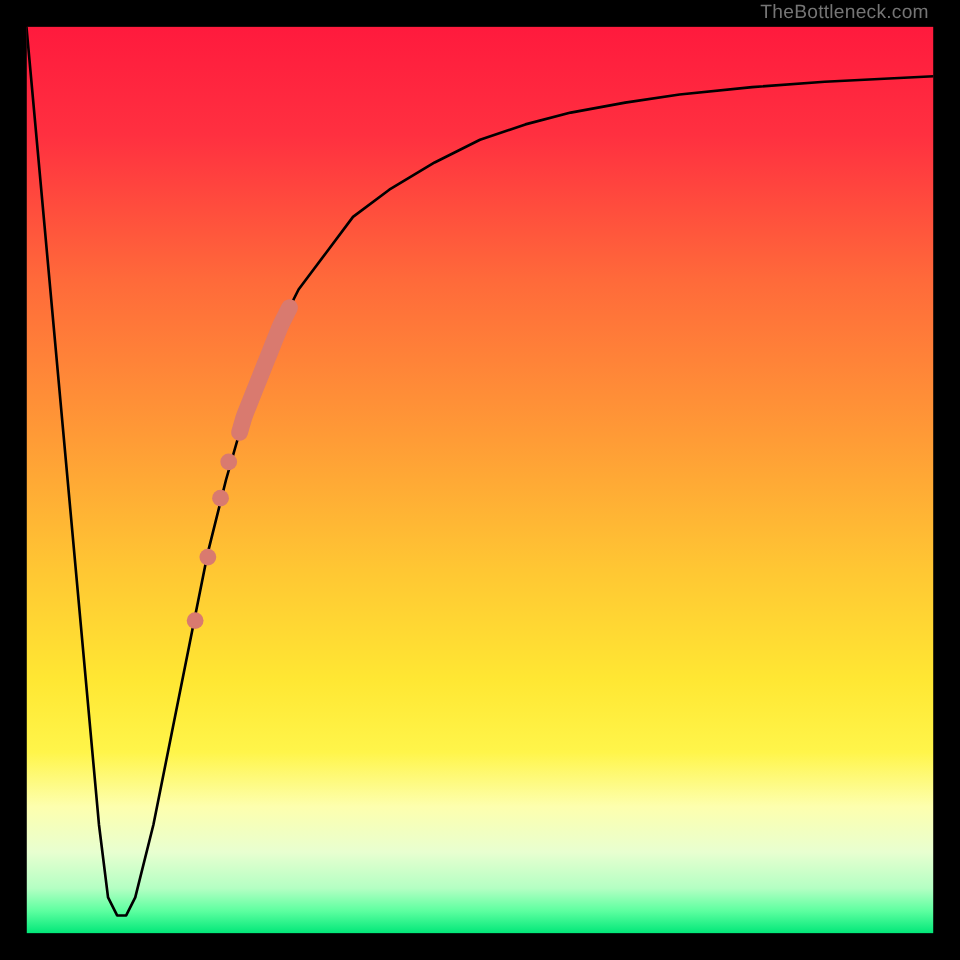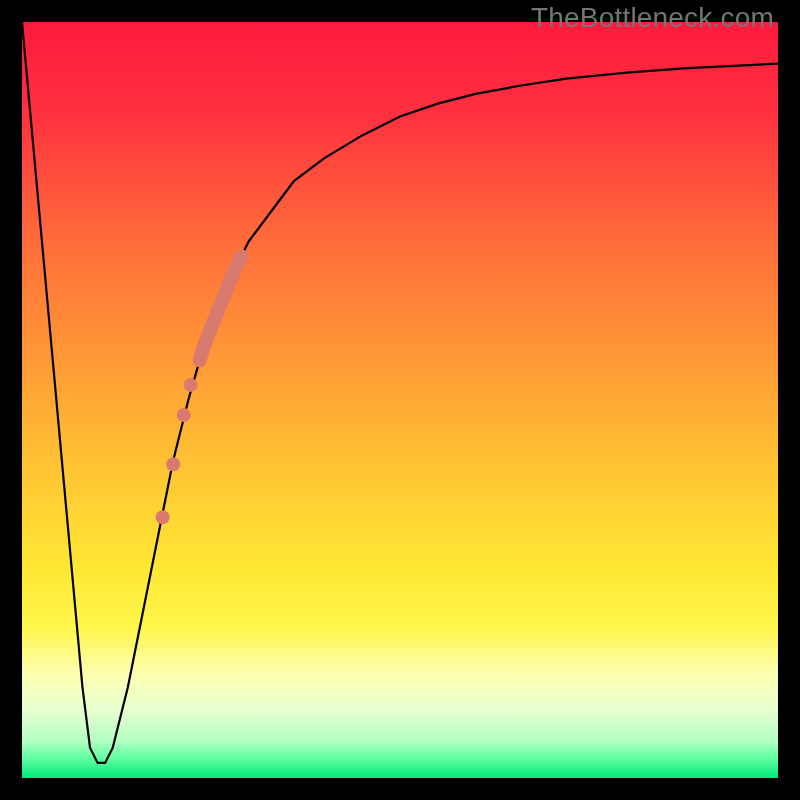--- a/index.html
+++ b/index.html
@@ -39,21 +39,21 @@
     left: 0;
     top: 0;
     width: 100%;
     height: 100%;
   }
   .watermark {
     position: absolute;
     top: 2px;
     right: 26px;
     color: #757575;
-    font-size: 28px;
+    font-size: 16px;
     font-weight: 400;
     letter-spacing: 0.2px;
     user-select: none;
   }
 </style>
 </head>
 <body>
 
 <div class="frame">
 

